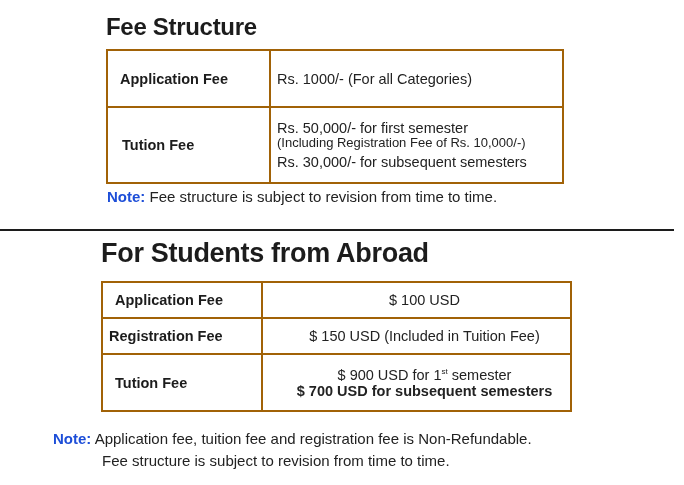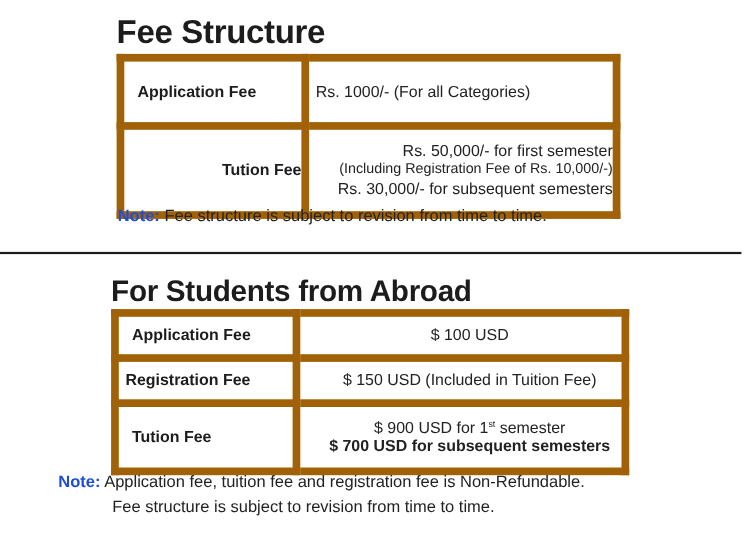--- a/index.html
+++ b/index.html
@@ -1,36 +1,36 @@
 <!DOCTYPE html>
 <html><head>
 <meta charset="utf-8">
 <style>
   html, body { margin: 0; padding: 0; }
   body {
     width: 684px; height: 485px; background: #ffffff; position: relative; overflow: hidden;
     font-family: "Liberation Sans", "DejaVu Sans", sans-serif; color: #1a1a1a;
   }
   .title {
-    position: absolute; font-weight: bold; font-size: 30px; letter-spacing: -0.3px; color: #1c1c1c;
+    position: absolute; font-weight: bold; font-size: 24px; letter-spacing: -0.3px; color: #1c1c1c;
     margin: 0; line-height: 1;
   }
   #title1 { left: 106px; top: 15px; }
-  #title2 { left: 101px; top: 252px; font-size: 27px; }
+  #title2 { left: 101px; top: 240px; font-size: 27px; }
 
   table.fee {
     position: absolute; border-collapse: collapse; border: 2px solid #2a2a2a;
   }
-  table.fee td { border: 7px solid #a16207; padding: 0; vertical-align: middle; }
+  table.fee td { border: 2px solid #a16207; padding: 0; vertical-align: middle; }
   td.label { font-weight: bold; font-size: 14.5px; color: #1c1c1c; }
   td.val { font-size: 14.5px; color: #222; }
 
   #t1 { left: 106px; top: 49px; width: 458px; }
   #t1 td.label { width: 147px; height: 55px; padding-left: 12px; padding-right: 0; }
-  #t1 tr.r2 td { height: 74px; text-align: right; }
+  #t1 tr.r2 td { height: 74px; }
   #t1 td.label.r2 { padding-left: 14px; }
   #t1 td.val { padding-left: 6px; border-radius: 28px; }
   .sub { font-size: 13px; }
 
   .note {
     position: absolute; font-size: 15px; color: #222;
   }
   .note b { color: #1d4ed8; }
   #note1 { left: 107px; top: 188px; }
 

